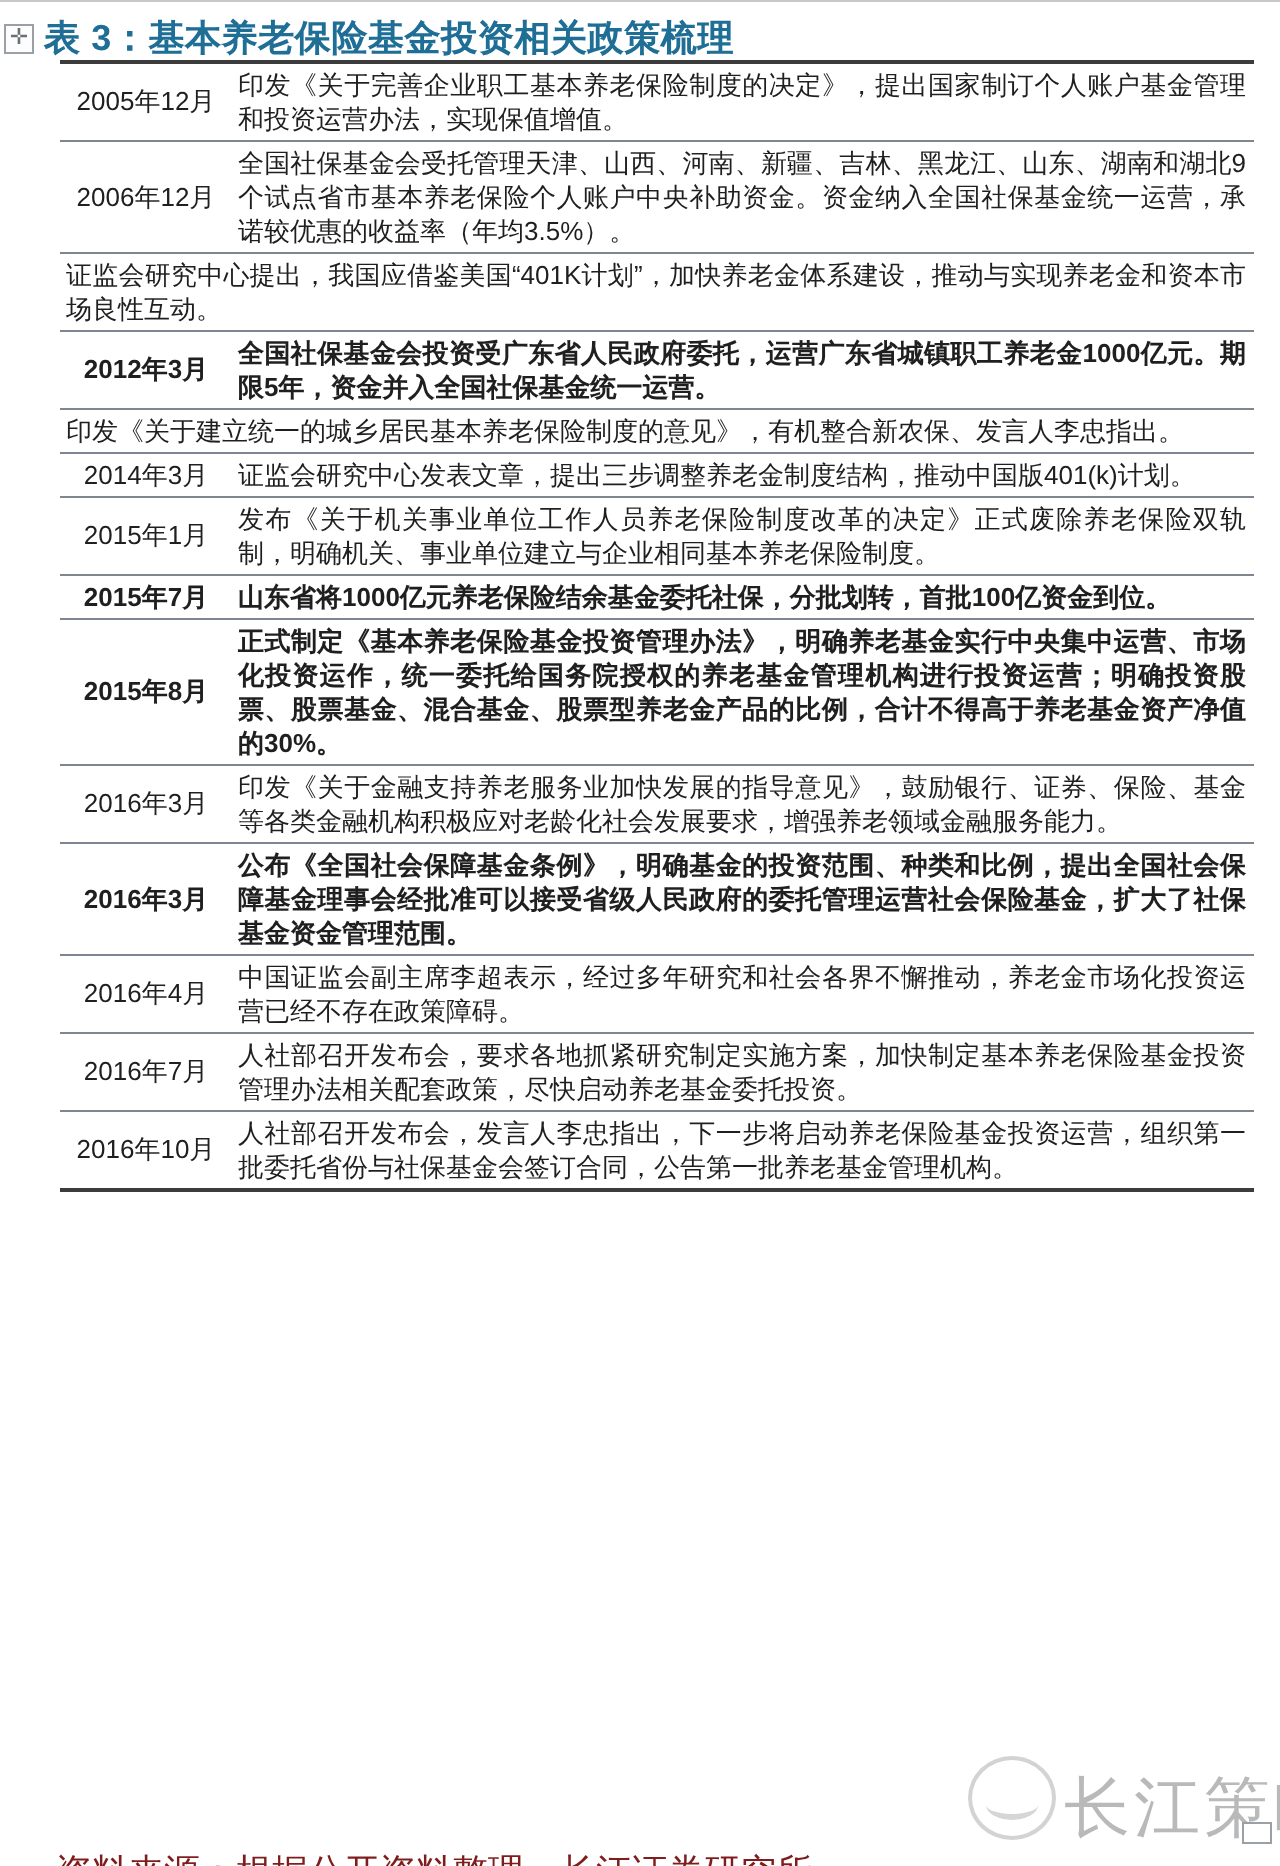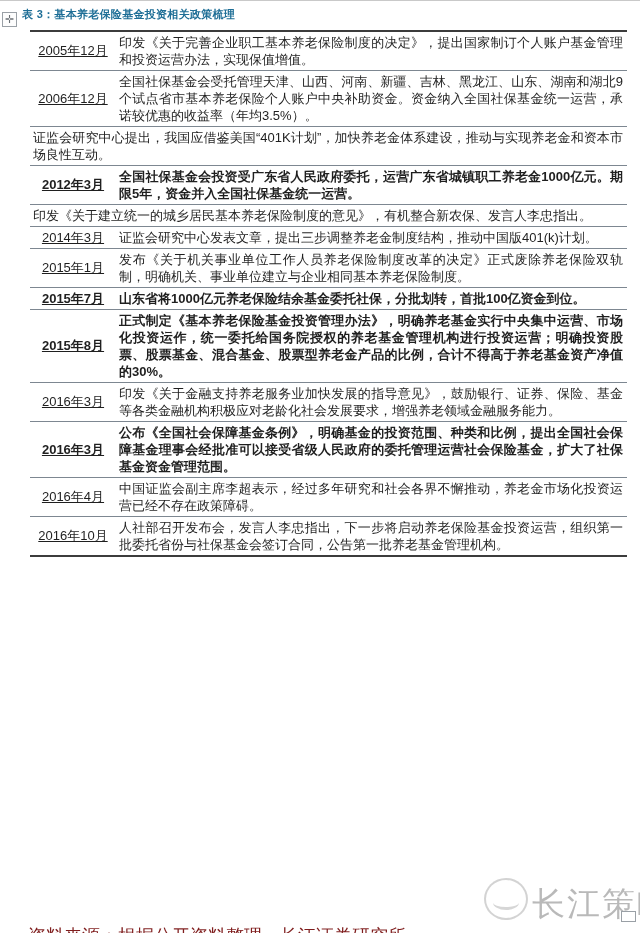--- a/index.html
+++ b/index.html
@@ -34,21 +34,21 @@
     color: #6b7075;
     font-size: 11px;
     line-height: 13px;
     text-align: center;
     flex: 0 0 auto;
     user-select: none;
   }
   .doc-title {
     margin-left: 5px;
     padding-top: 2px;
-    font-size: 11px;
+    font-size: 18px;
     font-weight: 700;
     color: #1e6e96;
     letter-spacing: 0.3px;
   }
   
   .ptable {
     position: absolute;
     top: 29px;
     left: 30px;
     width: 597px;
@@ -72,21 +72,20 @@
   .trow:last-child { border-bottom: none; }
   .td-date {
     width: 86px;
     flex: 0 0 auto;
     display: flex;
     align-items: center;
     justify-content: center;
     text-align: left;
     white-space: nowrap;
     font-size: 13px;
-    text-decoration: underline;
   }
   .td-content {
     flex: 1 1 auto;
     padding: 2px 4px 2px 3px;
     line-height: 17px;
     text-align: justify;
   }
   .trow.bold .td-date, .trow.bold .td-content { font-weight: 700; }
   
   .source-note {
@@ -200,20 +199,24 @@
         </div>
         <div class="trow bold">
           <div class="td-date">2016年3月</div>
           <div class="td-content">公布《全国社会保障基金条例》，明确基金的投资范围、种类和比例，提出全国社会保障基金理事会经批准可以接受省级人民政府的委托管理运营社会保险基金，扩大了社保基金资金管理范围。</div>
         </div>
         <div class="trow">
           <div class="td-date">2016年4月</div>
           <div class="td-content">中国证监会副主席李超表示，经过多年研究和社会各界不懈推动，养老金市场化投资运营已经不存在政策障碍。</div>
         </div>
         <div class="trow">
+          <div class="td-date">2016年7月</div>
+          <div class="td-content">人社部召开发布会，要求各地抓紧研究制定实施方案，加快制定基本养老保险基金投资管理办法相关配套政策，尽快启动养老基金委托投资。</div>
+        </div>
+        <div class="trow">
           <div class="td-date">2016年10月</div>
           <div class="td-content">人社部召开发布会，发言人李忠指出，下一步将启动养老保险基金投资运营，组织第一批委托省份与社保基金会签订合同，公告第一批养老基金管理机构。</div>
         </div>
       </div>
   </div>
 
   <div class="watermark">
     <div class="wm-logo"></div>
     <div class="wm-text">长江策略</div>
   </div>

